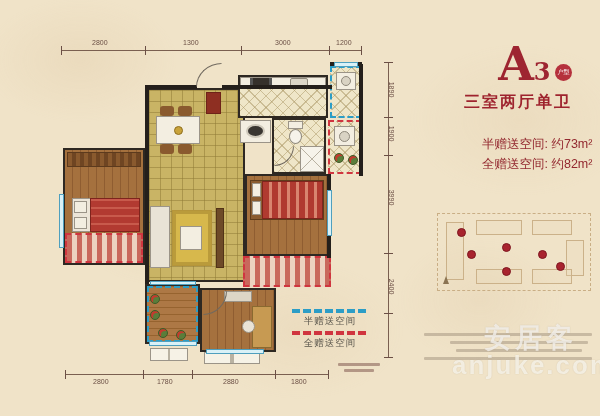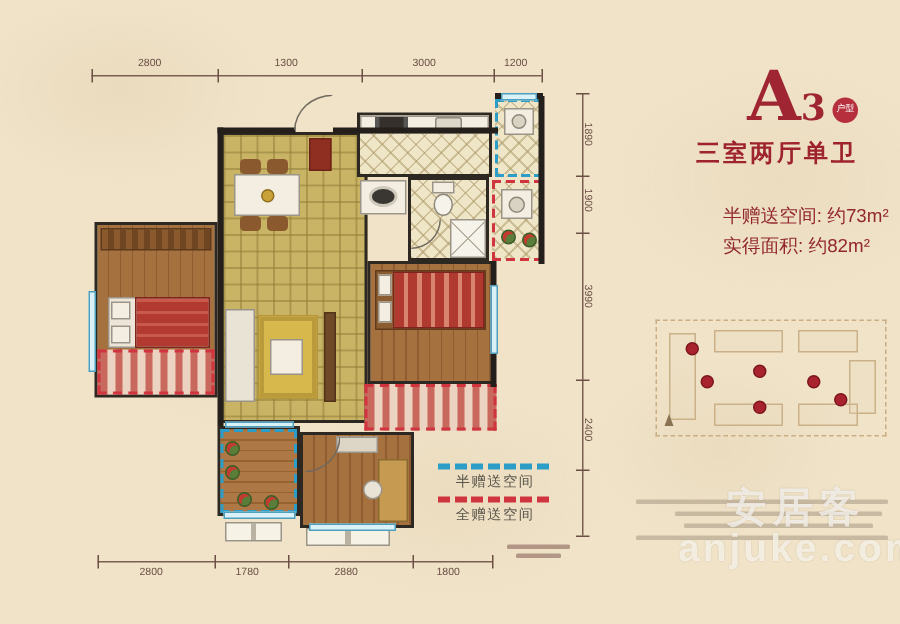--- a/index.html
+++ b/index.html
@@ -207,21 +207,21 @@
   <div class="abs title-block">
     <div>
       <span class="title-letter">A</span><span class="title-number">3</span>
       <span class="badge">户型</span>
     </div>
     <div class="subtitle">三室两厅单卫</div>
   </div>
 
   <div class="abs area-block">
     <div>半赠送空间: 约73m²</div>
-    <div>实得面积: 约82m²</div>
+    <div>全赠送空间: 约82m²</div>
   </div>
 
   <div class="abs keyplan">
     <div class="abs bldg" style="left:8px;top:8px;width:18px;height:58px;"></div>
     <div class="abs bldg" style="left:38px;top:6px;width:46px;height:15px;"></div>
     <div class="abs bldg" style="left:94px;top:6px;width:40px;height:15px;"></div>
     <div class="abs bldg" style="left:128px;top:26px;width:18px;height:36px;"></div>
     <div class="abs bldg" style="left:38px;top:55px;width:46px;height:15px;"></div>
     <div class="abs bldg" style="left:94px;top:55px;width:40px;height:15px;"></div>
     <div class="abs unit-dot" style="left:19px;top:14px;"></div>

